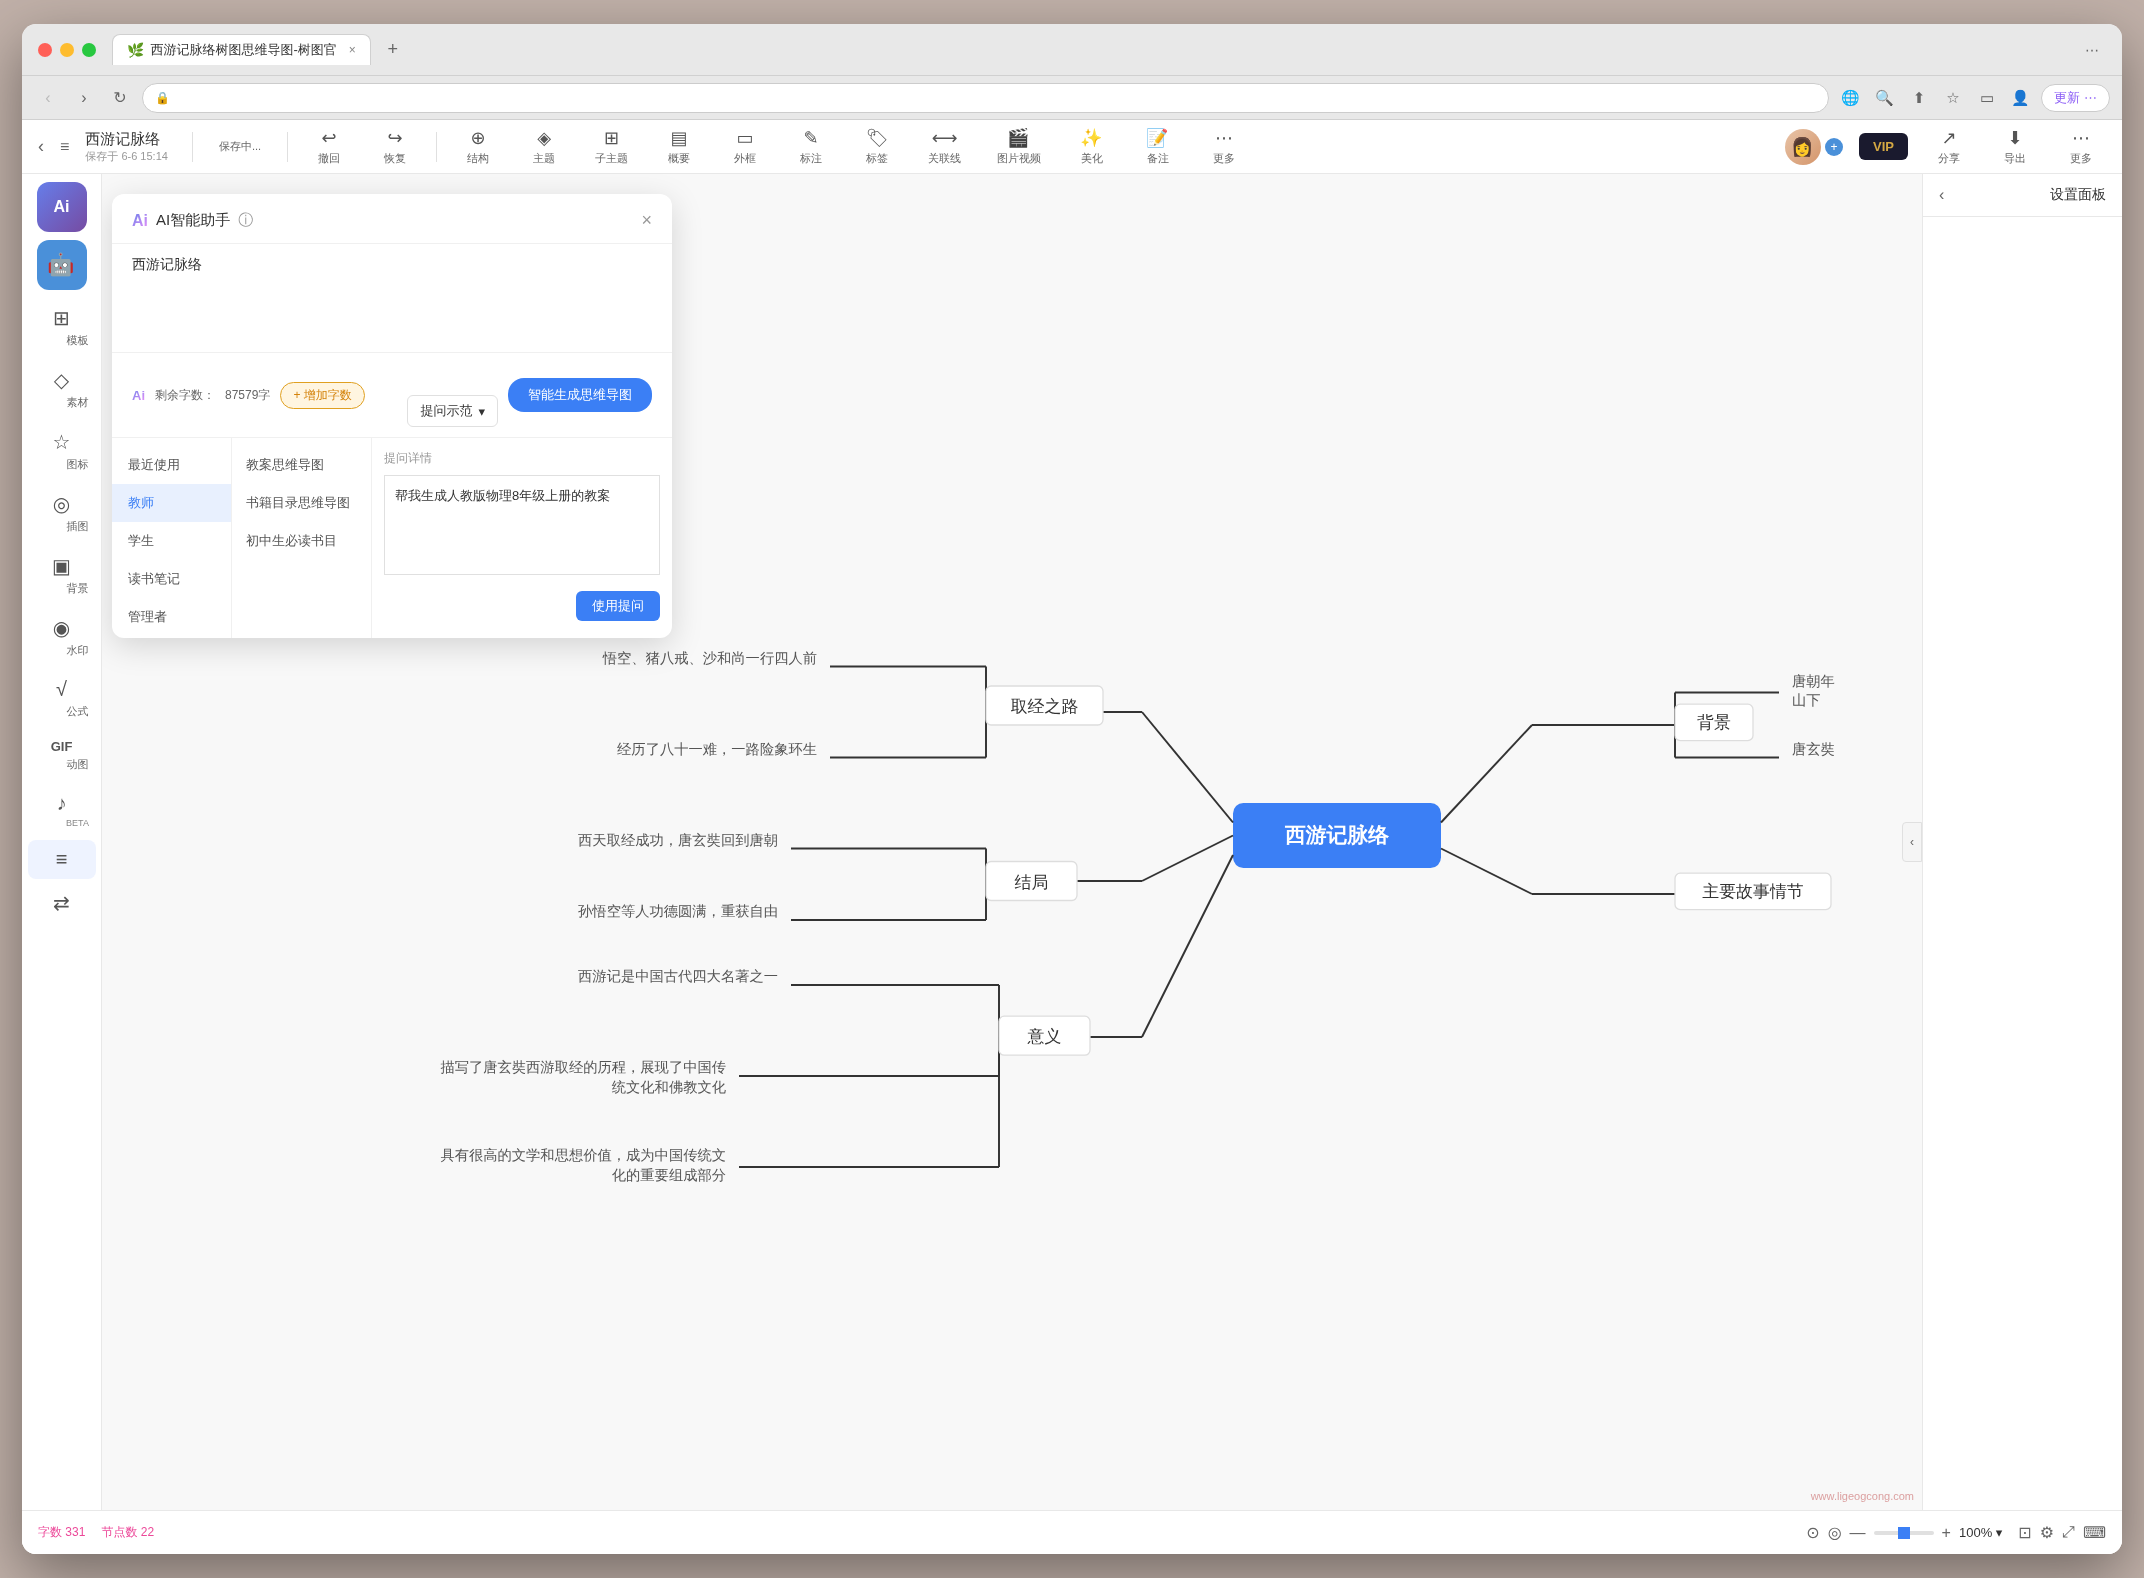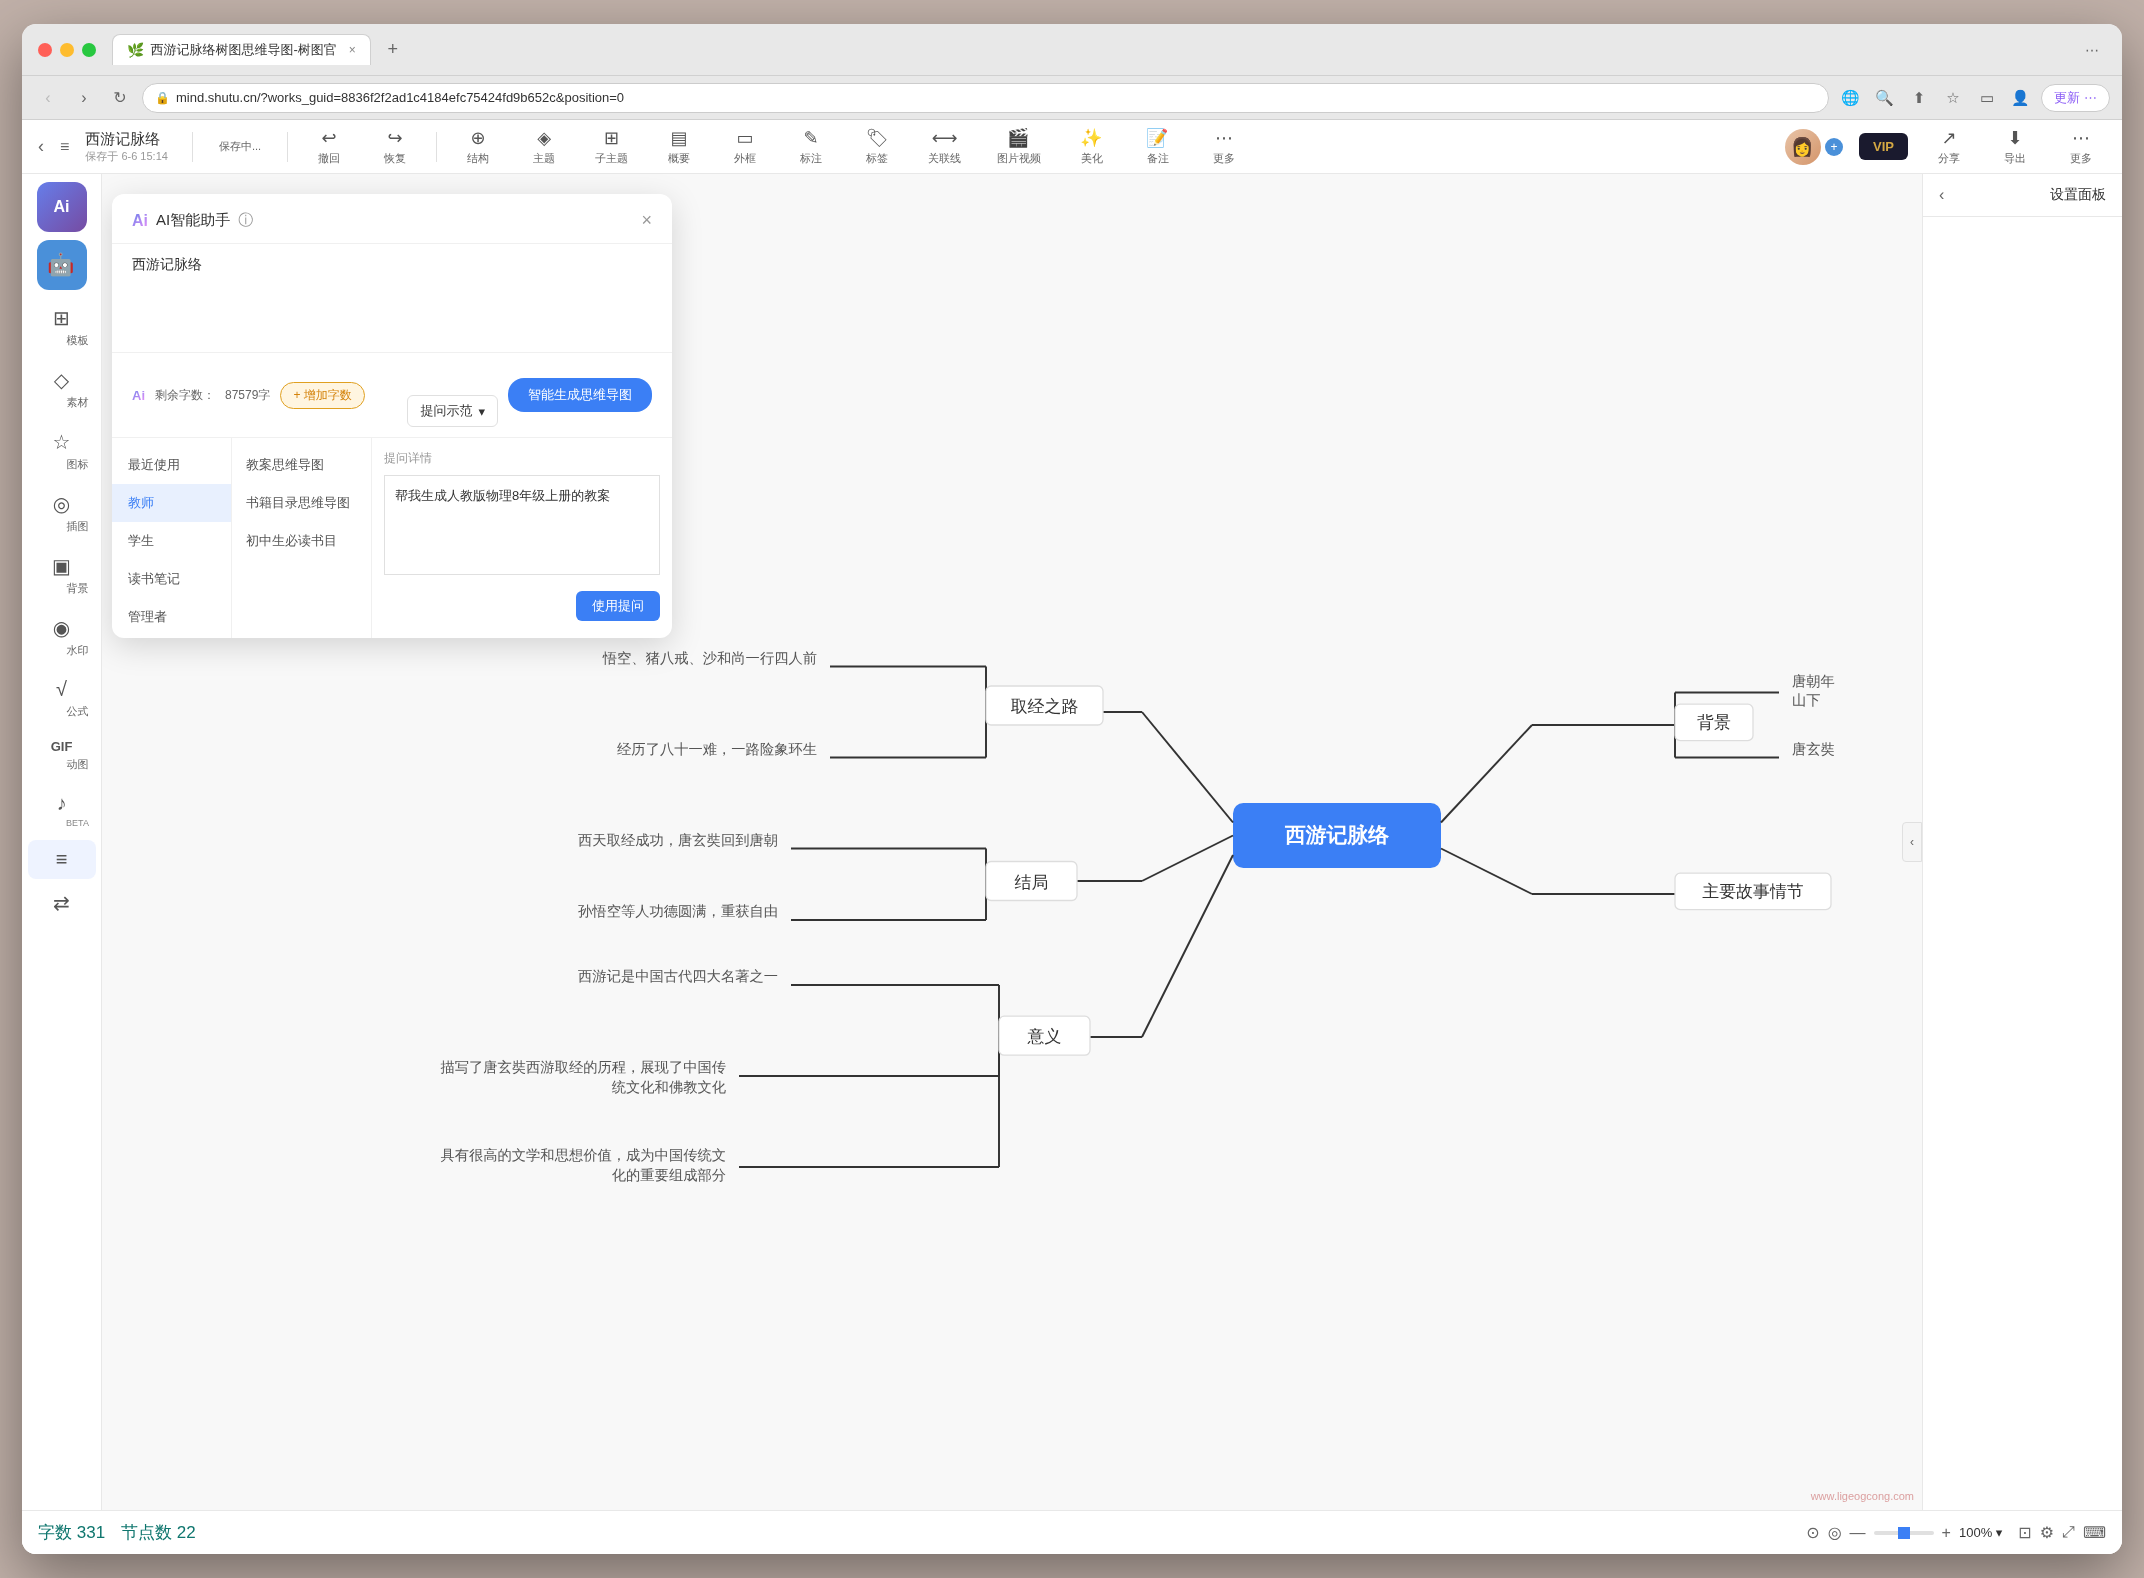--- a/index.html
+++ b/index.html
@@ -279,21 +279,21 @@
     .statusbar {
       height: 44px;
       background: #fff;
       border-top: 1px solid #e8e8e8;
       display: flex;
       align-items: center;
       padding: 0 16px;
       gap: 16px;
       flex-shrink: 0;
     }
-    .status-text { font-size: 17px; color: #0f766e; text-align: right; }
+    .status-text { font-size: 12px; color: #ec4899; text-align: right; }
     .status-spacer { flex: 1; }
     .zoom-controls { display: flex; align-items: center; gap: 8px; }
     .view-btns { display: flex; gap: 8px; }
 
     
     .mindmap-svg {
       position: absolute;
       top: 0; left: 0; width: 100%; height: 100%;
     }
 
@@ -326,21 +326,20 @@
       <div class="win-btn">⋯</div>
     </div>
   </div>
 
   <div class="addressbar">
     <div class="nav-btn disabled">‹</div>
     <div class="nav-btn">›</div>
     <div class="nav-btn">↻</div>
     <div class="address-input">
       <span class="lock-icon">🔒</span>
-      <span class="addr-text">mind.shutu.cn/?works_guid=8836f2f2ad1c4184efc75424fd9b652c&amp;position=0</span>
     </div>
     <div class="browser-actions">
       <div class="br-btn">🌐</div>
       <div class="br-btn">🔍</div>
       <div class="br-btn">⬆</div>
       <div class="br-btn">☆</div>
       <div class="br-btn">▭</div>
       <div class="br-btn">👤</div>
       <div class="update-btn">
         <span>更新</span>

